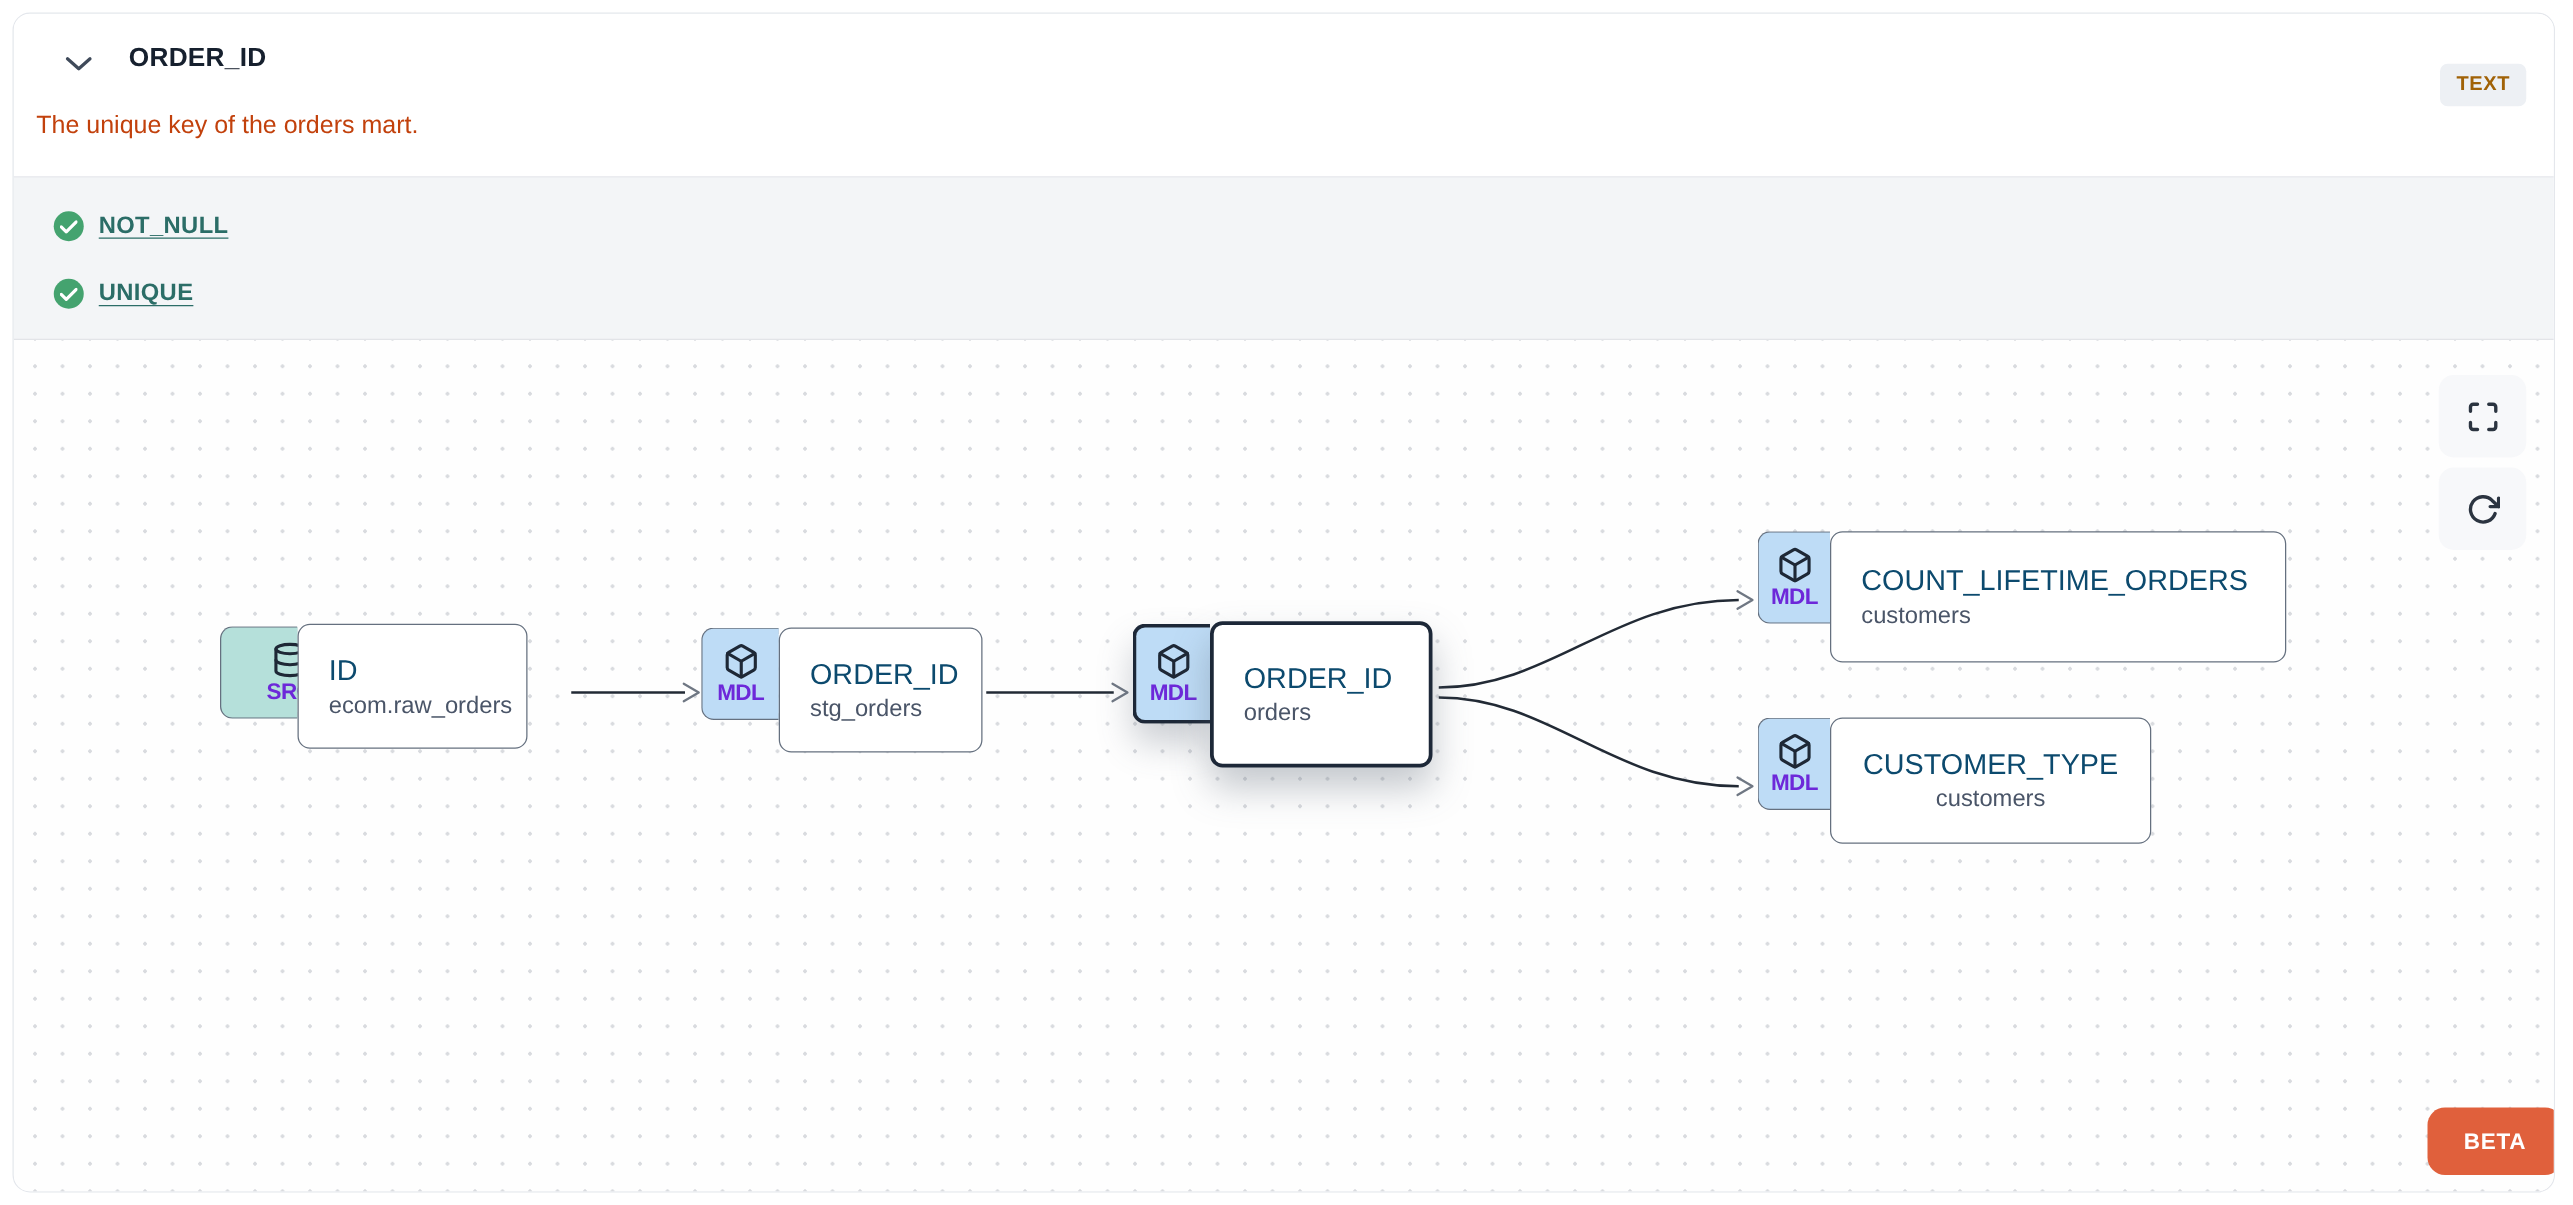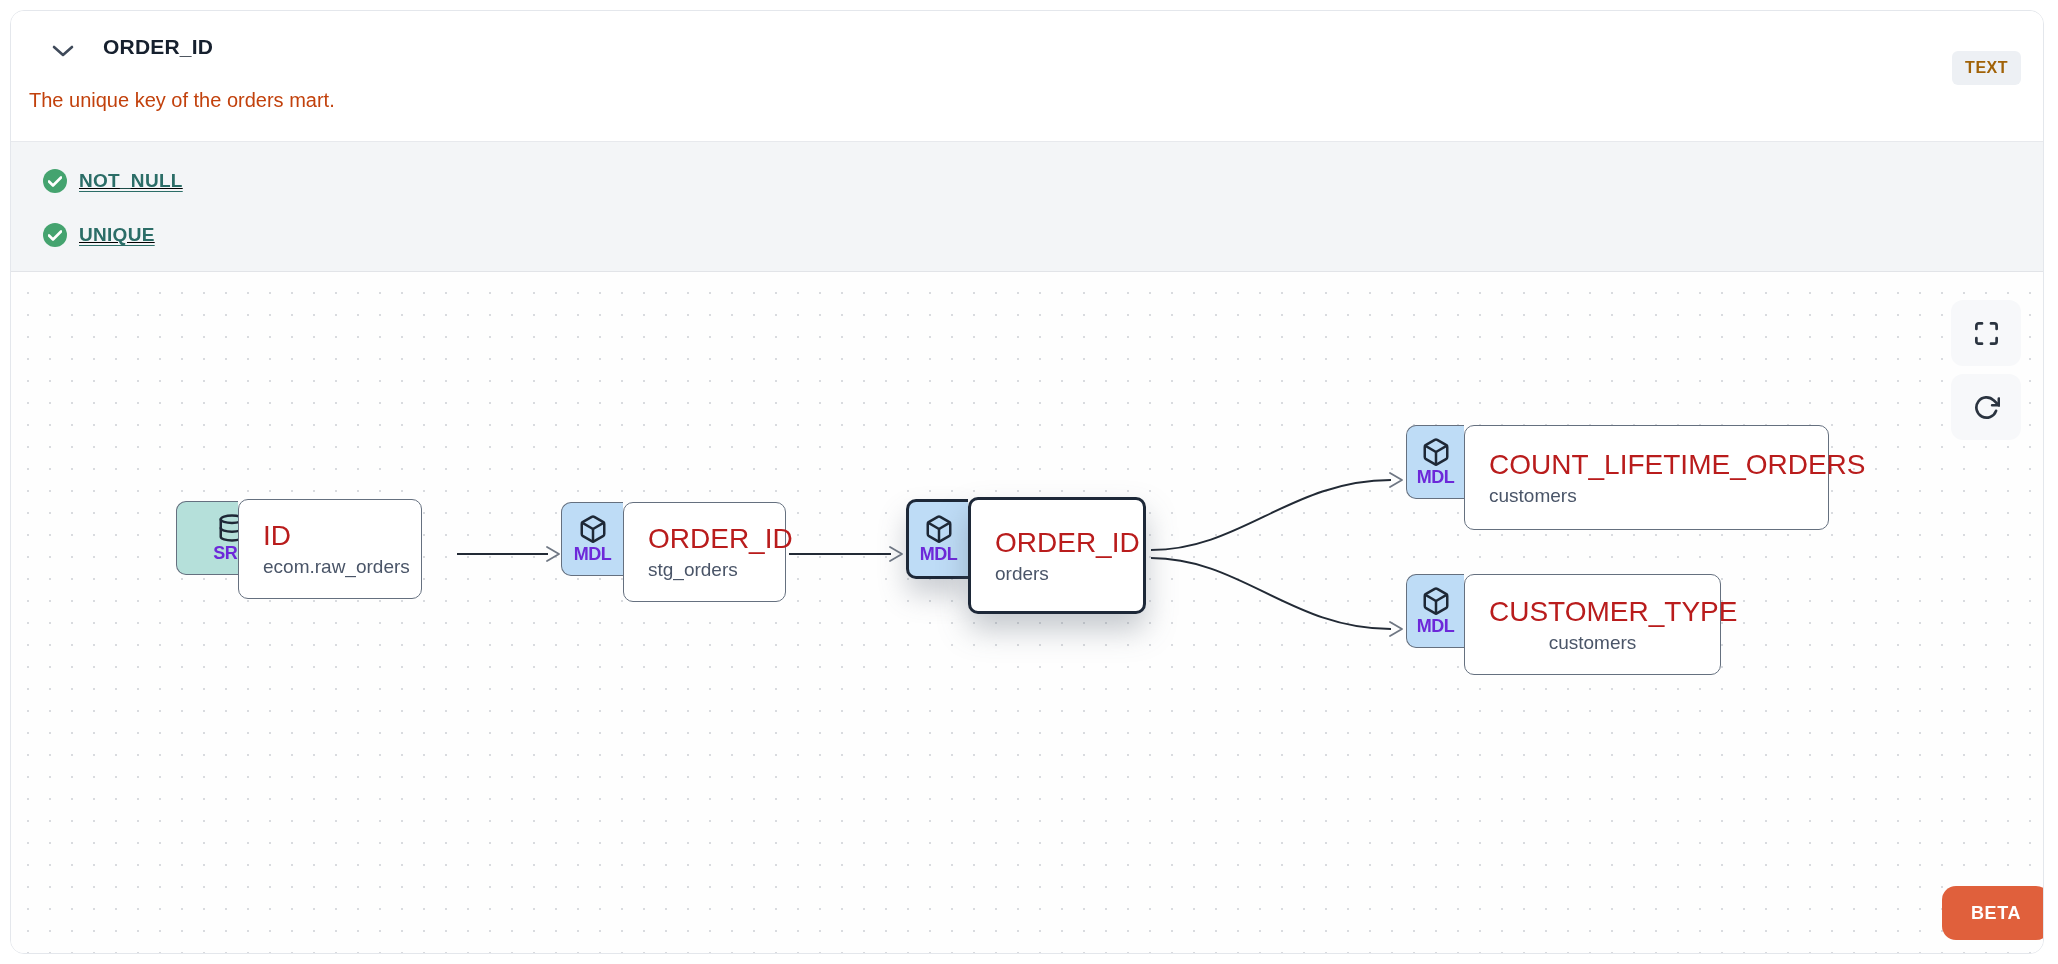--- a/index.html
+++ b/index.html
@@ -30,21 +30,20 @@
   .hdr-desc {
     position:absolute; left:18px; top:78px;
     font-size:20px; color:#c2410c;
   }
 
   
   .tests {
     position:absolute; left:0; top:130px; width:100%; height:131px;
     background:#f3f5f7; border-top:1px solid #e7e9ed; border-bottom:1px solid #e2e4e8;
     padding:17px 0 0 32px;
-    text-decoration:underline;
   }
   .test-row { display:flex; align-items:center; height:44px; margin-bottom:10px; }
   .check-circle {
     width:24px; height:24px; border-radius:50%; background:#44a36f;
     display:flex; align-items:center; justify-content:center; flex:0 0 24px;
   }
   .test-link {
     margin-left:12px; font-size:19px; font-weight:700; color:#2b6d67;
     text-decoration:underline; text-underline-offset:4px; letter-spacing:.3px; cursor:pointer;
   }
@@ -65,21 +64,21 @@
     border-radius:10px 0 0 10px; gap:1px; flex:0 0 auto;
   }
   .nbadge.src { background:#b5e0da; }
   .nbadge.mdl { background:#bedcf6; }
   .nbadge-label { font-size:18px; font-weight:700; color:#6d28d9; letter-spacing:-.5px; line-height:1.05;text-align:center; }
   .nbox {
     background:#fff; border:1.4px solid #65707f; border-radius:10px;
     display:flex; flex-direction:column; justify-content:center;
     padding:0 24px; height:100px;
   }
-  .ntitle { font-size:28px; color:#b91c1c; font-weight:500; white-space:nowrap; }
+  .ntitle { font-size:23px; color:#0c4a6e; font-weight:500; white-space:nowrap; }
   .nsub { font-size:19px; color:#4a5568; margin-top:4px; white-space:nowrap; }
 
   .node.selected .nbadge {
     border:3.5px solid #1d2838; border-right:none; height:80px;
     box-shadow:0 16px 28px rgba(90,100,115,.30);
   }
   .node.selected .nbox {
     border:3.5px solid #1d2838; height:117px;
     box-shadow:0 16px 30px rgba(90,100,115,.35);
   }

